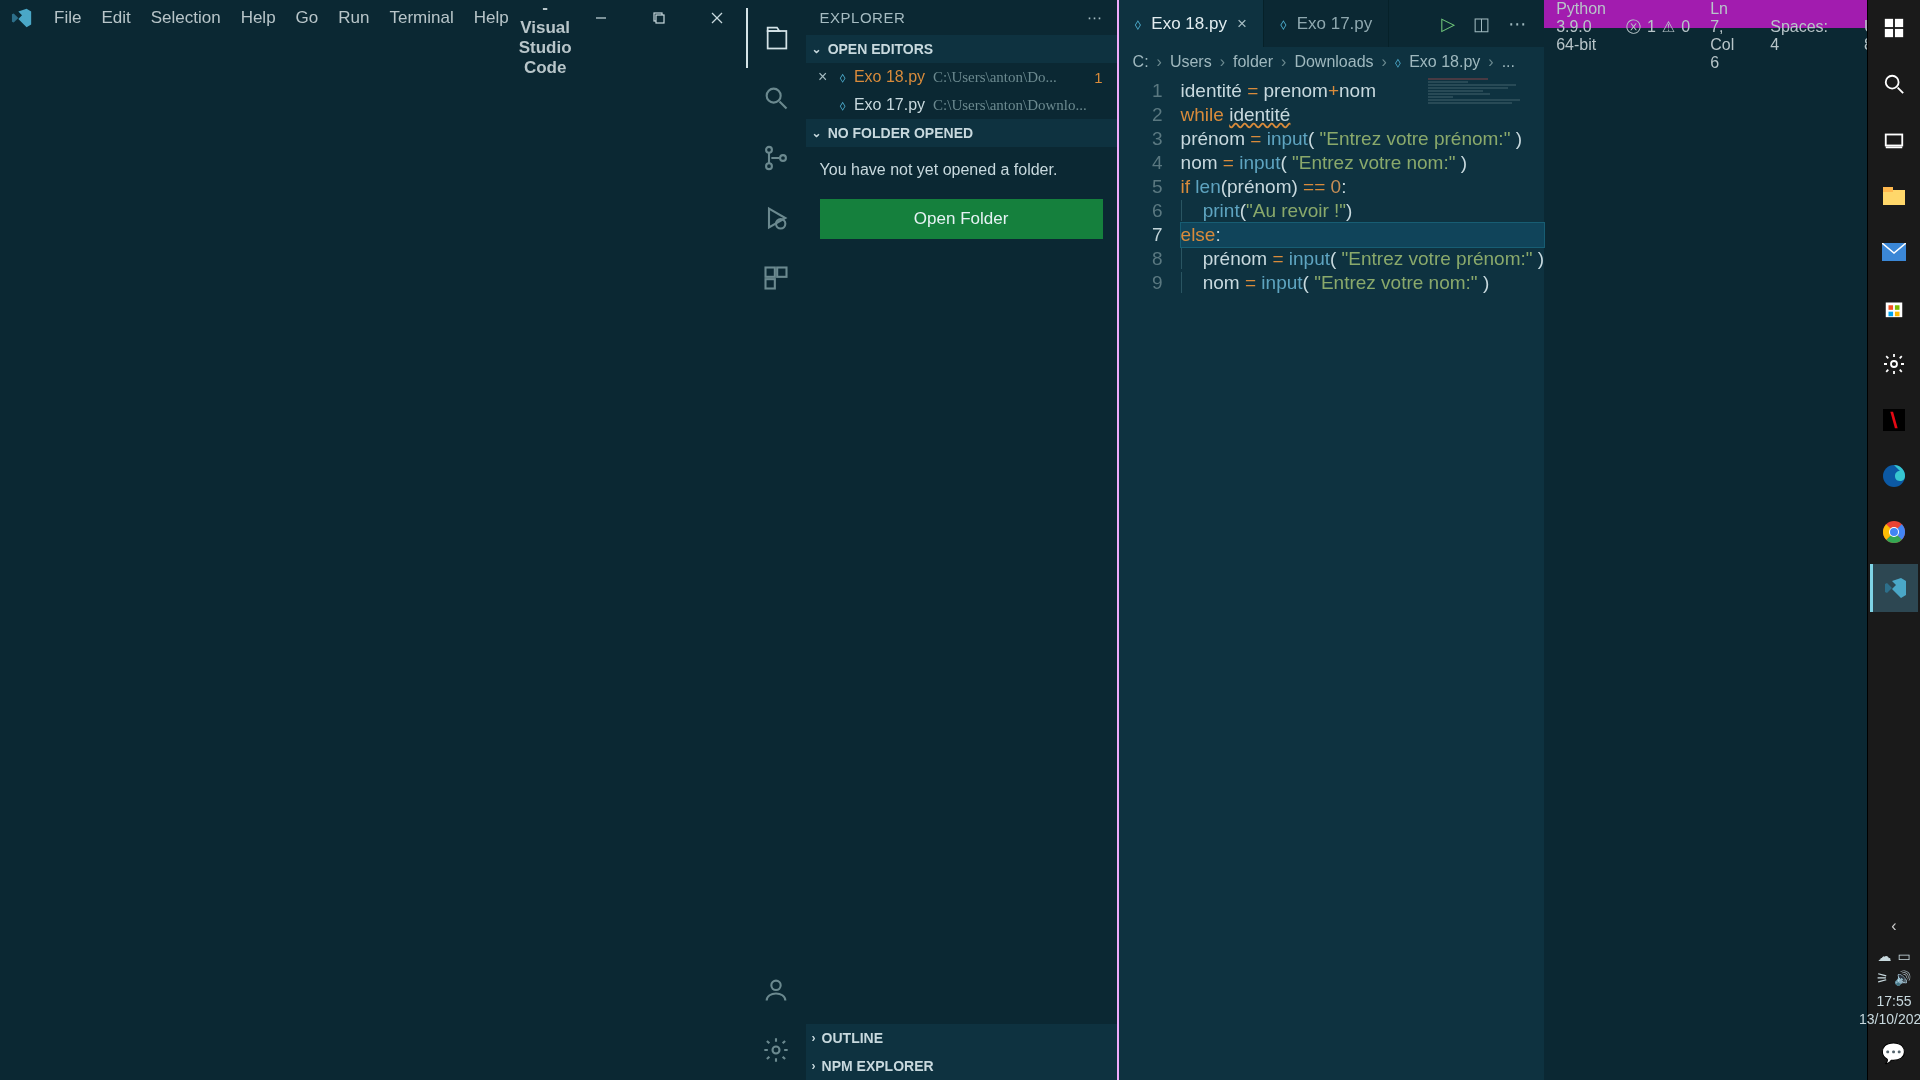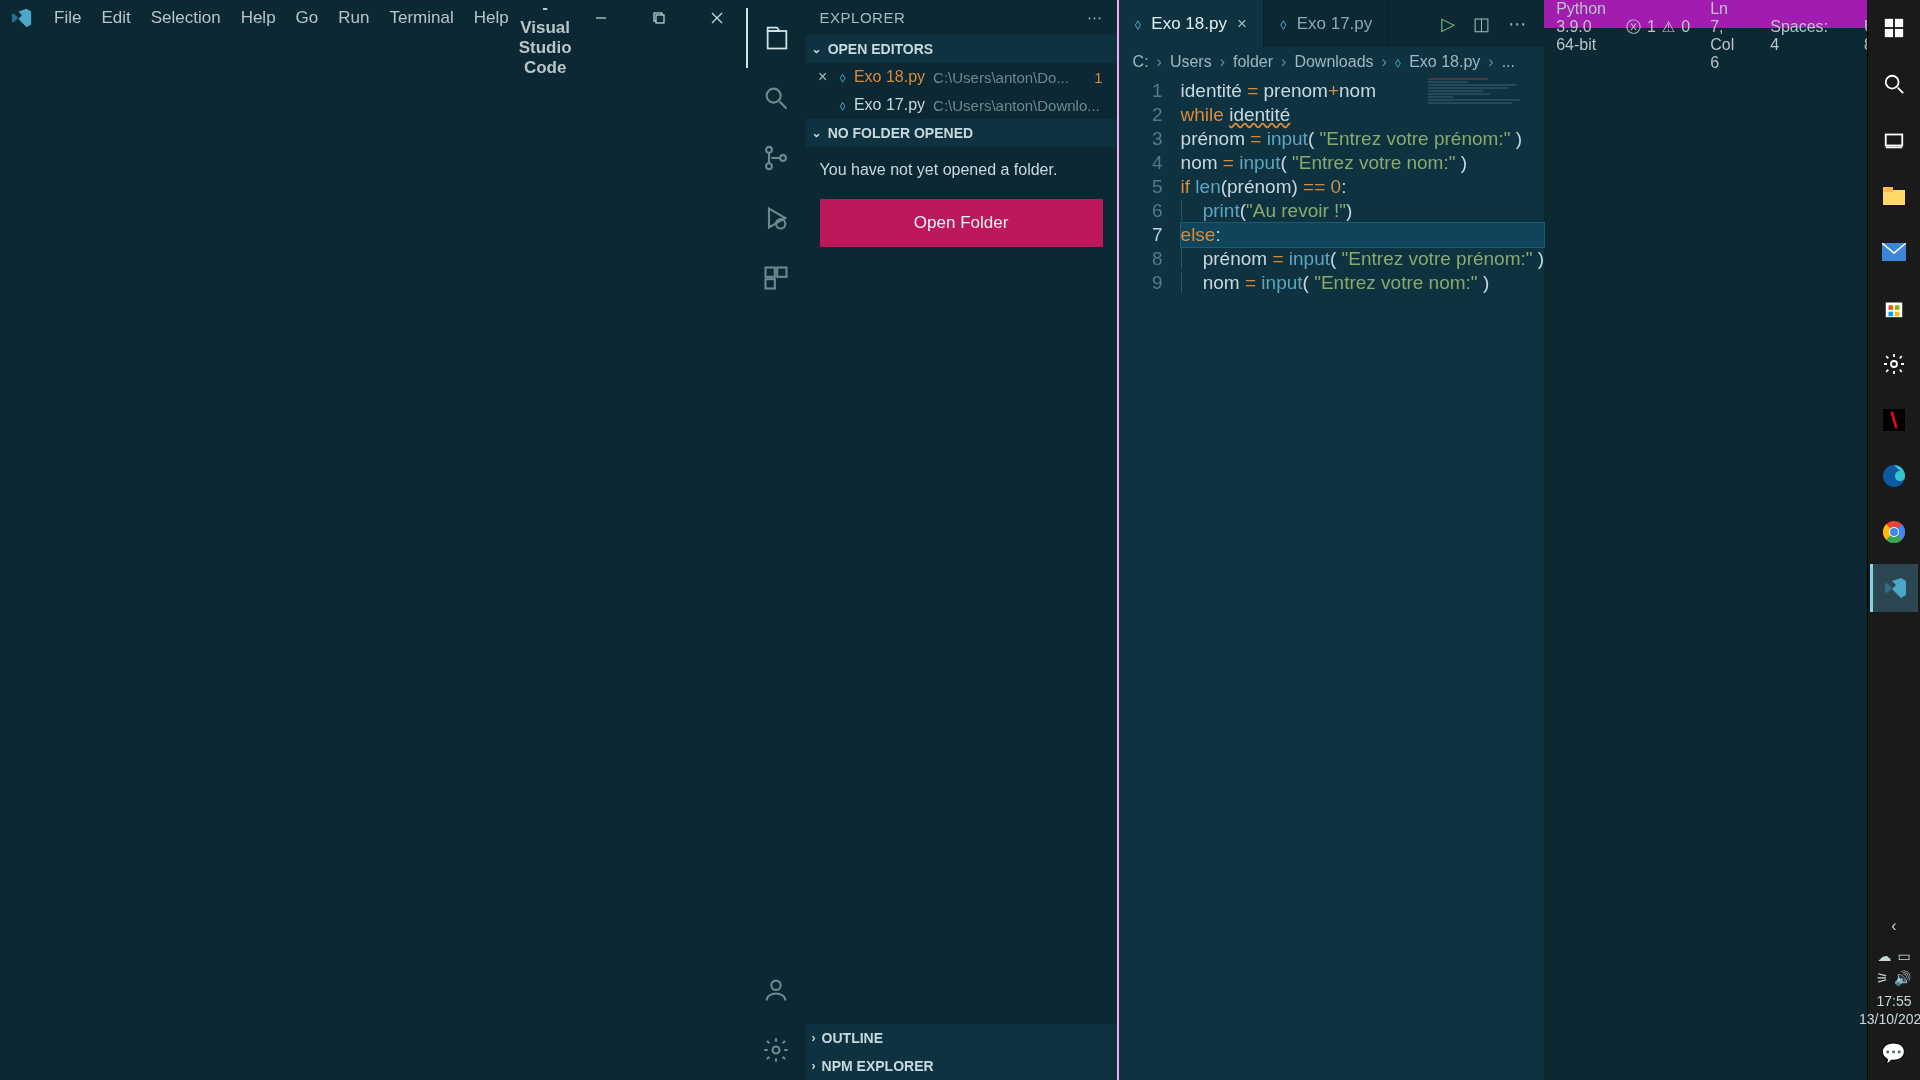--- a/index.html
+++ b/index.html
@@ -32,25 +32,25 @@
 
 .sidebar { width:313px; background:#0b2833; display:flex; flex-direction:column; border-right:2px solid #f0abfc; }
 .sb-title { height:35px; display:flex; align-items:center; justify-content:space-between; padding:0 14px; font-size:15px; color:#a6bcc2; letter-spacing:0.5px; }
 .sb-sect { height:28px; display:flex; align-items:center; padding:0 6px; font-size:14px; font-weight:600; color:#c8d9de; background:#0e3240; gap:6px; }
 .sb-sect .chev { font-size:12px; }
 .open-editors { }
 .oe-item { height:28px; display:flex; align-items:center; padding:0 8px; gap:8px; font-size:16px; }
 .oe-item .close { width:18px; text-align:center; color:#a6bcc2; }
 .oe-item .fname { color:#d98b3b; }
 .oe-item .fname.normal { color:#c8d9de; }
-.oe-item .fpath { color:#6b898f; font-size:15px; overflow:hidden; text-overflow:ellipsis; white-space:nowrap; flex:1; }
+.oe-item .fpath { color:#6b898f; font-size:15px; overflow:hidden; text-overflow:ellipsis; white-space:nowrap; flex:1;font-family:Liberation Serif, serif; }
 .oe-item .badge { color:#d98b3b; font-size:15px; padding-right:6px; }
 .oe-item .pyicon { color:#4aa7c7; font-size:14px; }
 .nofolder { padding:14px 14px; font-size:16px; color:#c8d9de; }
-.open-folder-btn { margin:6px 14px; height:48px; background:#be185d; color:#e6f2f4; display:flex; align-items:center; justify-content:center; font-size:17px; border:none; }
+.open-folder-btn { margin:6px 14px; height:40px; background:#15803d; color:#e6f2f4; display:flex; align-items:center; justify-content:center; font-size:17px; border:none; }
 .sb-spacer { flex:1; }
 
 .editor-area { flex:1; display:flex; flex-direction:column; min-width:0; }
 .tabs-row { height:47px; background:#0b2833; display:flex; align-items:stretch; }
 .tab { display:flex; align-items:center; gap:10px; padding:0 16px; font-size:17px; color:#8fa8af; border-right:1px solid #062129; position:relative; }
 .tab.active { background:#0e3240; color:#e2edf0; }
 .tab .pyicon { color:#4aa7c7; font-size:15px; }
 .tab .tclose { color:#a6bcc2; font-size:17px; }
 .tabs-spacer { flex:1; }
 .tab-actions { display:flex; align-items:center; gap:18px; padding:0 18px; color:#9fb8be; }

